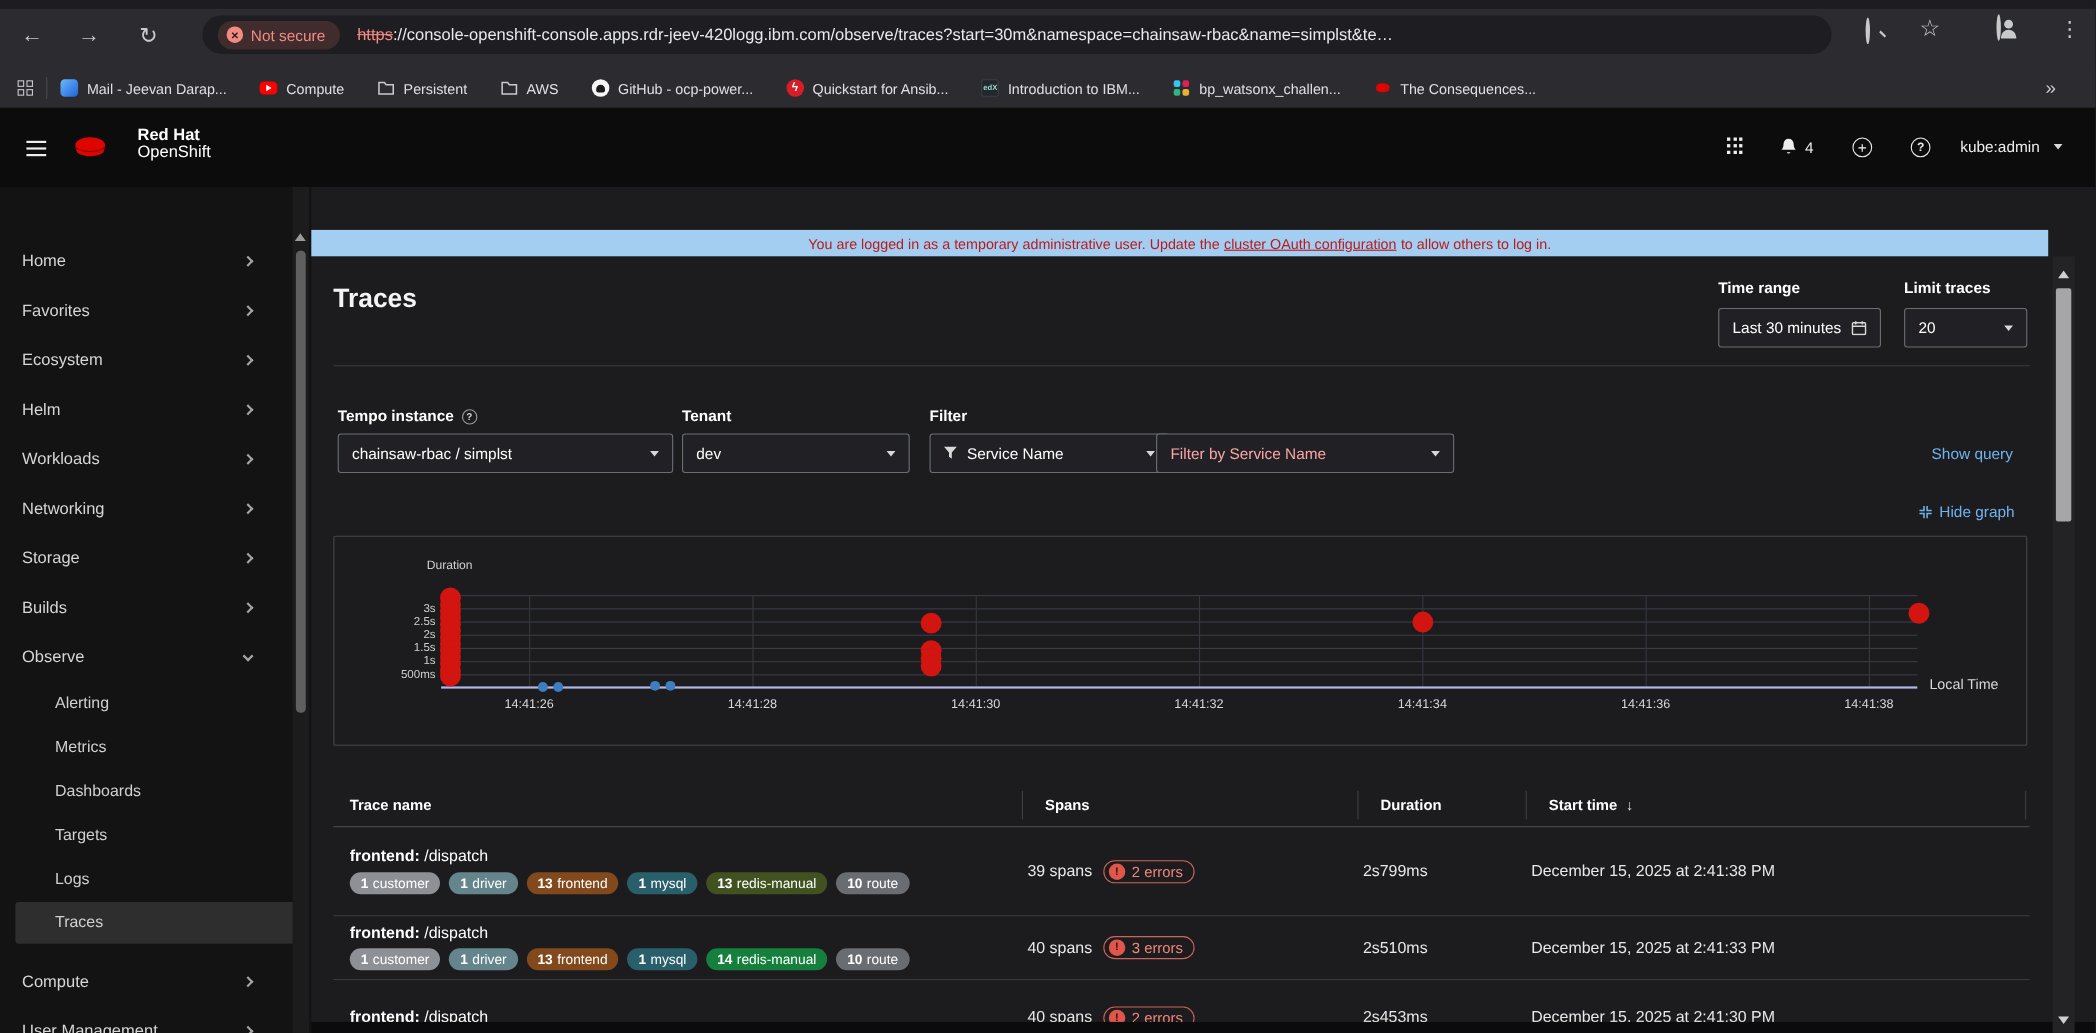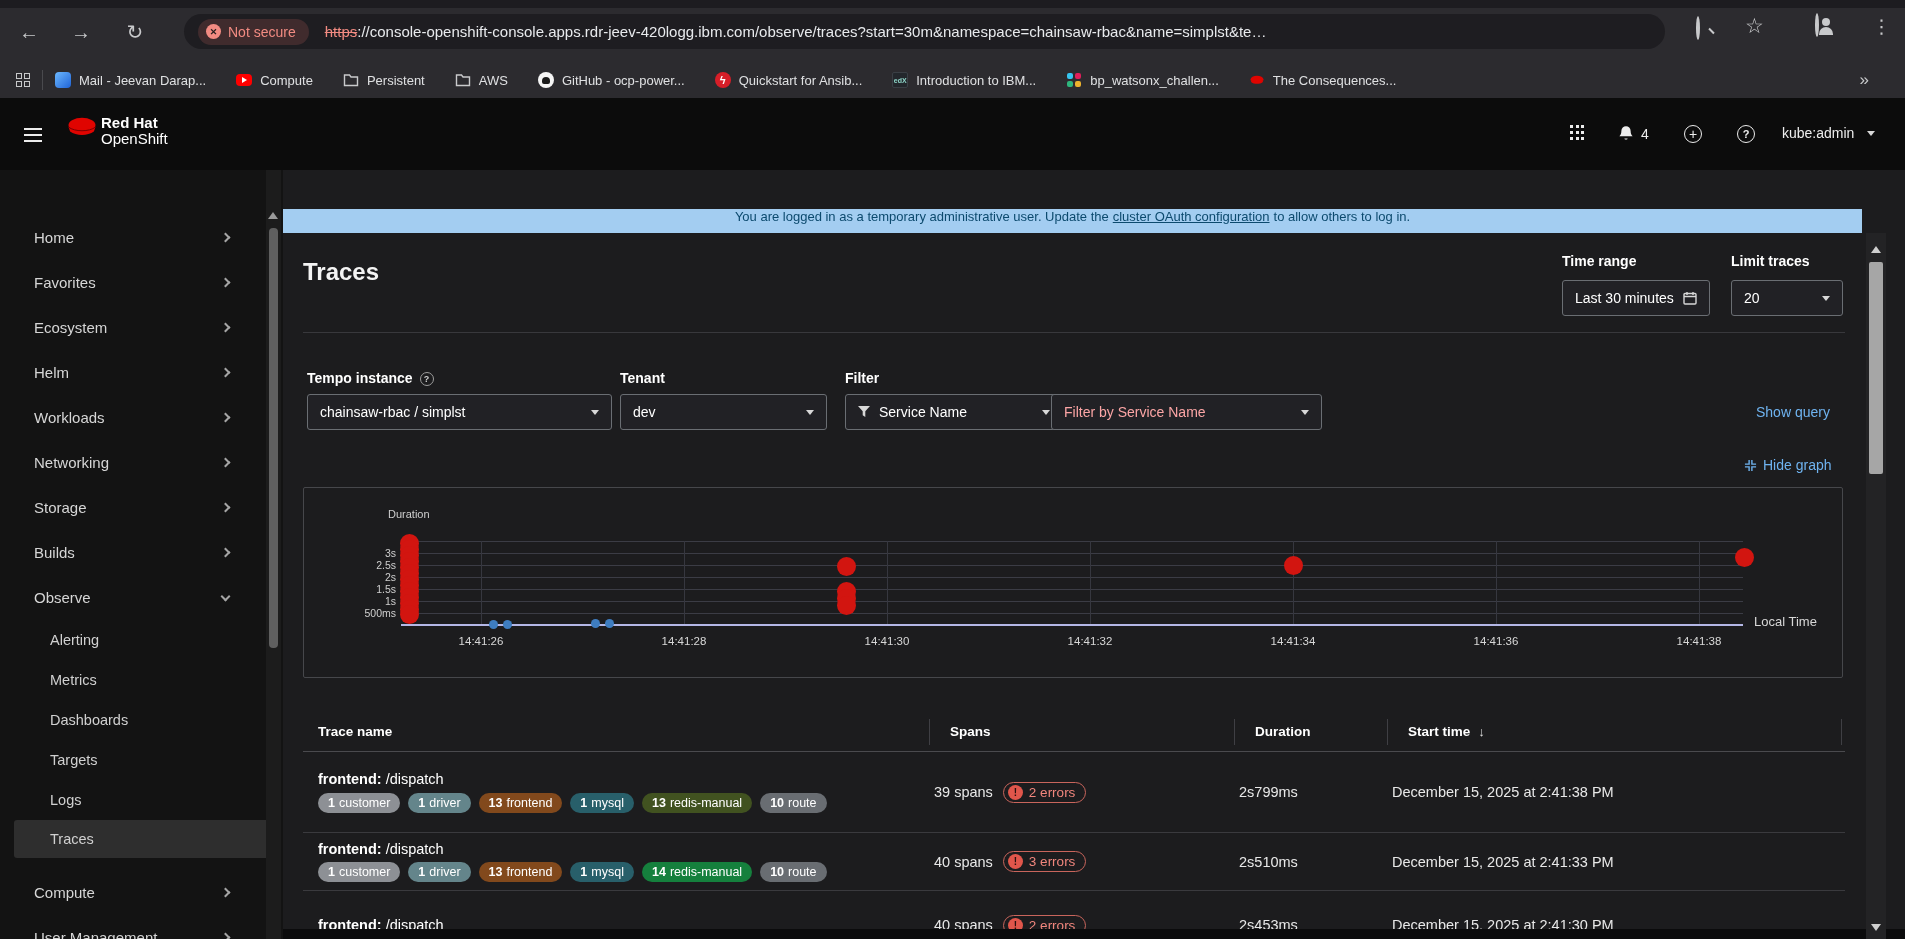--- a/index.html
+++ b/index.html
@@ -37,47 +37,47 @@
   .github-icon:after{content:"";width:8px;height:7px;background:#1b1b1b;border-radius:4px 4px 2px 2px;position:absolute;left:4px;top:5px}
   .lightning-icon{background:#d71e28;border-radius:50%;color:#fff;font-size:11px;font-weight:bold}
   .edx-icon{background:#23272c;border:1px solid #3a3f45;color:#8fd6c9;font-size:7px;font-weight:bold;border-radius:2px}
   .slack-icon .sdot{position:absolute;width:6px;height:6px;border-radius:2px}
   .bm-chevron{position:absolute;right:38px;color:#c8c9cb;font-size:17px;letter-spacing:-2px}
 
   
   .masthead{position:absolute;left:0;top:98px;width:1905px;height:72px;background:#0c0c0c}
   .burger{position:absolute;left:24px;top:128px;width:18px;height:14px;cursor:pointer}
   .burger i{display:block;height:2px;background:#ededed;margin-bottom:4px}
-  .brand{position:absolute;left:64px;top:115px;display:flex;align-items:flex-start;gap:1px}
+  .brand{position:absolute;left:64px;top:115px;display:flex;align-items:flex-end;gap:25px}
   .brand-text{line-height:16px;font-size:15px;color:#fff}
   .brand-text .b1{font-weight:bold}
   .mh-ico{position:absolute;top:125px;color:#ededed;display:flex;align-items:center;gap:7px;font-size:14px}
   .grid9{width:15px;height:15px;display:grid;grid-template-columns:repeat(3,3px);grid-gap:2.5px}
   .grid9 i{width:3px;height:3px;background:#ededed}
   .circ-q{width:18px;height:18px;border:1.6px solid #ededed;border-radius:50%;display:flex;align-items:center;justify-content:center;font-size:11px;font-weight:bold}
   .circ-p{width:18px;height:18px;border:1.6px solid #ededed;border-radius:50%;display:flex;align-items:center;justify-content:center;font-size:14px;line-height:1}
   .caret{display:inline-block;width:0;height:0;border-left:4.5px solid transparent;border-right:4.5px solid transparent;border-top:5.5px solid #d8d8d8;margin-left:6px}
 
   
   .sidebar{position:absolute;left:0;top:170px;width:283px;height:769px;background:#131313;overflow:hidden}
   .nav{padding-top:45px}
-  .nav-item{position:relative;height:45px;display:flex;align-items:center;padding-left:34px;font-size:15px;color:#d6d6d6;cursor:pointer}
+  .nav-item{position:relative;height:45px;display:flex;align-items:center;padding-left:20px;font-size:15px;color:#d6d6d6;cursor:pointer}
   .chev{position:absolute;right:54px;width:7px;height:7px;border-right:2px solid #a5a5a5;border-bottom:2px solid #a5a5a5}
   .chev-r{transform:rotate(-45deg)}
   .chev-d{transform:rotate(45deg);top:18px}
   .nav-sub{height:40px;display:flex;align-items:center;padding-left:50px;font-size:14.5px;color:#d0d0d0;cursor:pointer}
   .nav-sub.active{background:#2e2e2e;border-radius:3px;margin:0 14px;padding-left:36px;height:38px}
   .nav-gap{height:12px}
   .side-scroll{position:absolute;left:266px;top:170px;width:15px;height:769px;background:#1c1c1c}
   .side-thumb{position:absolute;left:269px;top:228px;width:9px;height:420px;background:#5f5f5f;border-radius:4px}
   .tri-up{width:0;height:0;border-left:5px solid transparent;border-right:5px solid transparent;border-bottom:7px solid #9a9a9a;position:absolute}
   .tri-down{width:0;height:0;border-left:5px solid transparent;border-right:5px solid transparent;border-top:7px solid #9a9a9a;position:absolute}
 
   
-  .banner{position:absolute;left:283px;top:209px;width:1579px;height:24px;background:#a3cdf1;color:#0c4a6e;font-size:13px;display:flex;justify-content:center;gap:4px}
+  .banner{position:absolute;left:283px;top:209px;width:1579px;height:24px;background:#a3cdf1;color:#b91c1c;font-size:13px;display:flex;align-items:center;justify-content:center;gap:4px}
   .banner .link{text-decoration:underline;cursor:pointer}
   .page-title{position:absolute;left:303px;top:258px;font-size:24px;font-weight:600;color:#f4f4f4}
   .ctl-label{position:absolute;font-size:14px;font-weight:bold;color:#fff}
   .ctl-box{position:absolute;height:36px;border:1px solid #6a6e73;border-radius:3px;background:#212125;display:flex;align-items:center;padding:0 12px;font-size:14px;color:#fff;cursor:pointer}
   .ctl-box .grow{flex:1}
   .hdr-divider{position:absolute;left:303px;top:332px;width:1542px;height:1px;background:#38383c}
   .filter-ph{color:#fca5a5}
   .help-ic{display:inline-flex;width:14px;height:14px;border:1.2px solid #9c9c9c;border-radius:50%;font-size:9px;color:#cfcfcf;align-items:center;justify-content:center;margin-left:7px;vertical-align:1px}
   .link-btn{position:absolute;color:#6fb3f0;font-size:14px;cursor:pointer;display:flex;align-items:center;gap:6px}
 

